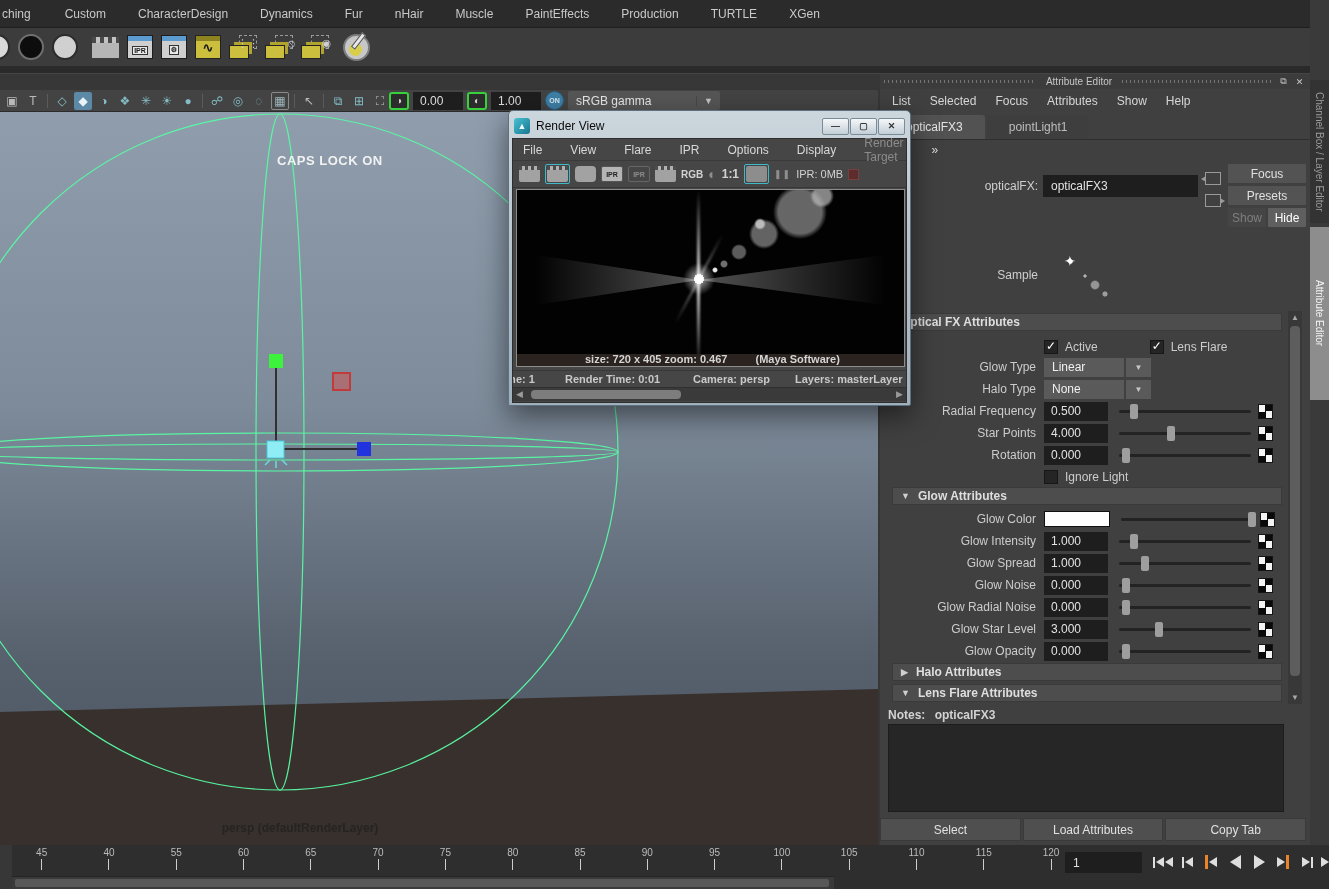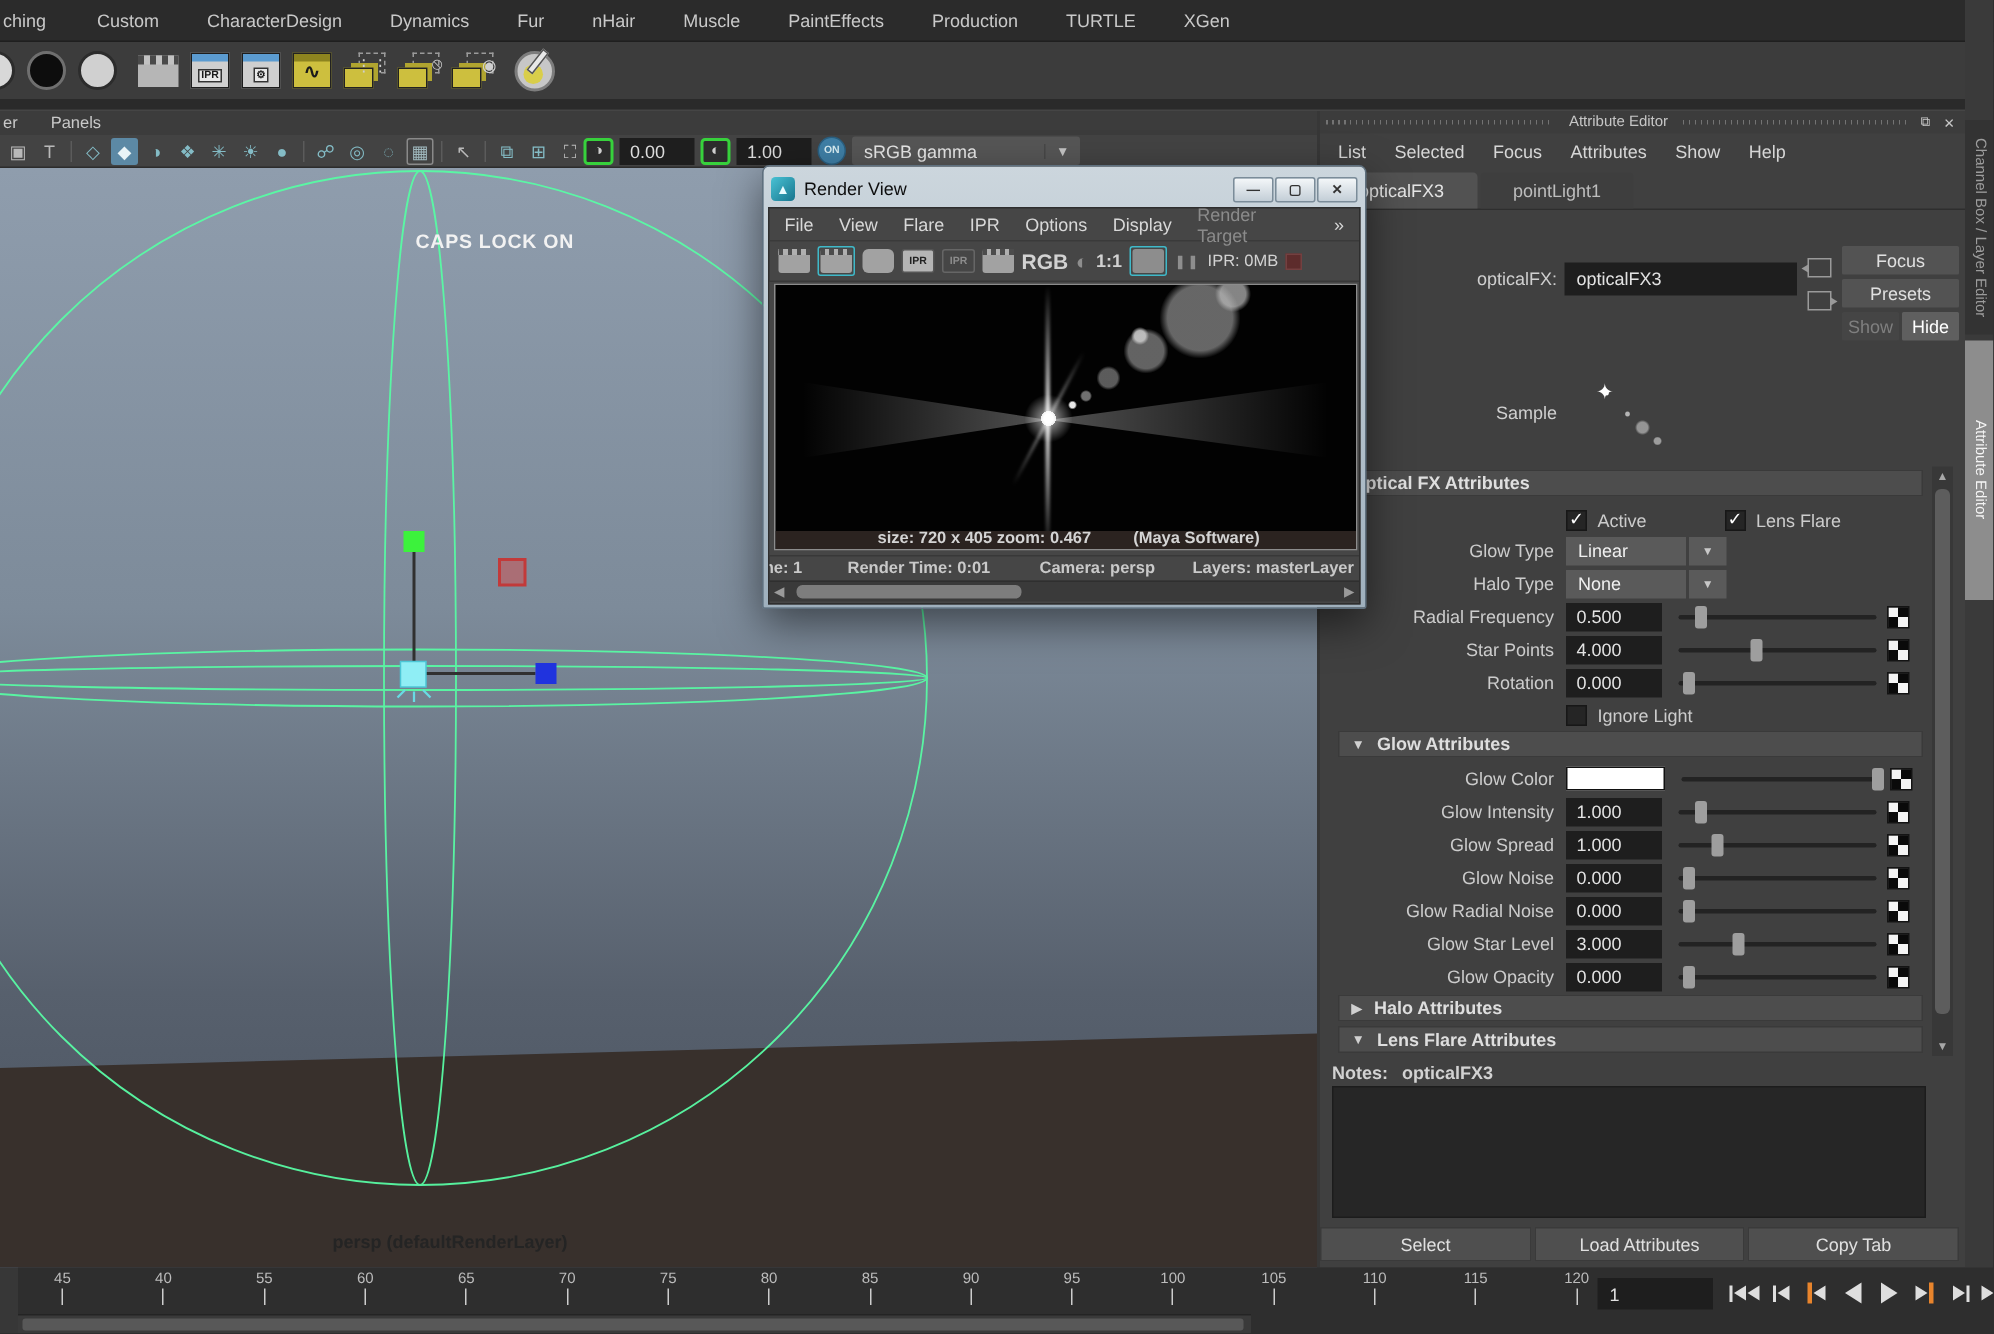--- a/index.html
+++ b/index.html
@@ -88,31 +88,31 @@
            border-radius:5px 5px 2px 2px; box-shadow:0 10px 28px rgba(0,0,0,.5); padding:3px; }
   .rvtitle { height:24px; display:flex; align-items:center; gap:6px; padding:0 2px; }
   .mayaicon { width:16px; height:16px; border-radius:3px; background:linear-gradient(135deg,#49c2d4,#17758e);
               display:flex; align-items:center; justify-content:center; color:#eafbff; font-size:9px; }
   .rvtitle .ttext { color:#0d0d0d; font-size:12px; }
   .wbtns { margin-left:auto; display:flex; gap:1px; }
   .wbtn { width:27px; height:17px; background:linear-gradient(#f4f7f9,#c3ced7);
           border:1px solid #7b8c99; border-radius:2px; color:#333; font-size:9px;
           display:flex; align-items:center; justify-content:center; font-weight:bold;}
   .rvbody { background:#464646; border:1px solid #2e2e2e; height:265px; position:relative;}
-  .rvmenu { height:22px; display:flex; align-items:center; gap:17px; padding:0 10px;
+  .rvmenu { height:22px; display:flex; align-items:center; gap:28px; padding:0 10px;
             color:#d8d8d8; font-size:12px; border-bottom:1px solid #3a3a3a;}
   .rvmenu .dis { color:#8b8b8b; }
   .rvmenu .ovf { margin-left:auto; color:#d8d8d8; font-size:12px; }
   .rvtools { height:27px; display:flex; align-items:center; gap:5px; padding:0 6px;
              border-bottom:1px solid #383838; }
   .rvico { width:21px; height:16px; background:#a2a2a2; border-radius:2px; position:relative; }
   .rvico.c::before { content:""; position:absolute; left:0; top:0; width:100%; height:4px;
                      background:repeating-linear-gradient(90deg,#4c4c4c 0 3px,#b0b0b0 3px 6px); }
   .rvboxed { border:1px solid #3fb9c9; padding:1px; border-radius:2px; display:flex; }
-  .rvlab { color:#d2d2d2; font-size:14px; font-weight:bold; }
+  .rvlab { color:#d2d2d2; font-size:10px; font-weight:bold; }
   .rvipr { width:22px; height:16px; background:#b5b5b5; color:#222; font-size:7px; font-weight:bold;
            display:flex; align-items:center; justify-content:center; border-radius:2px; border:1px solid #555;}
   .rvipr.dim { background:transparent; color:#8c8c8c; border-color:#666; }
   .rvhalf { color:#8e8e8e; font-size:14px; line-height:1; }
   .rvred { width:11px; height:11px; background:#5d2c2c; border:1px solid #744040; }
   .rvimgwrap { height:182px; position:relative; background:#464646; padding:1px 3px; }
   .rvimg { position:relative; width:389px; height:178px; background:#020202; border:1px solid #8c8c8c;
            overflow:hidden; }
   .rvfloor { position:absolute; left:0; bottom:0; width:100%; height:12px; background:#2b2320; }
   .flare { position:absolute; inset:0;
@@ -296,24 +296,20 @@
       <span class="ovr">◉</span>
     </div>
     <div class="paint"></div>
   </div>
   <div class="shelf-scroll">
     <span>▲</span>
     <span>▼</span>
   </div>
   <div class="abs statusline"></div>
 
-  <div class="abs panelsrow">
-    <span>er</span>
-    <span>Panels</span>
-  </div>
 
   <div class="abs vtoolbar">
     <span class="vico gray">▣</span>
     <span class="vico gray">T</span>
     <span class="vsep"></span>
     <span class="vico">◇</span>
     <span class="vico active">◆</span>
     <span class="vico">◑</span>
     <span class="vico">❖</span>
     <span class="vico">✳</span>

